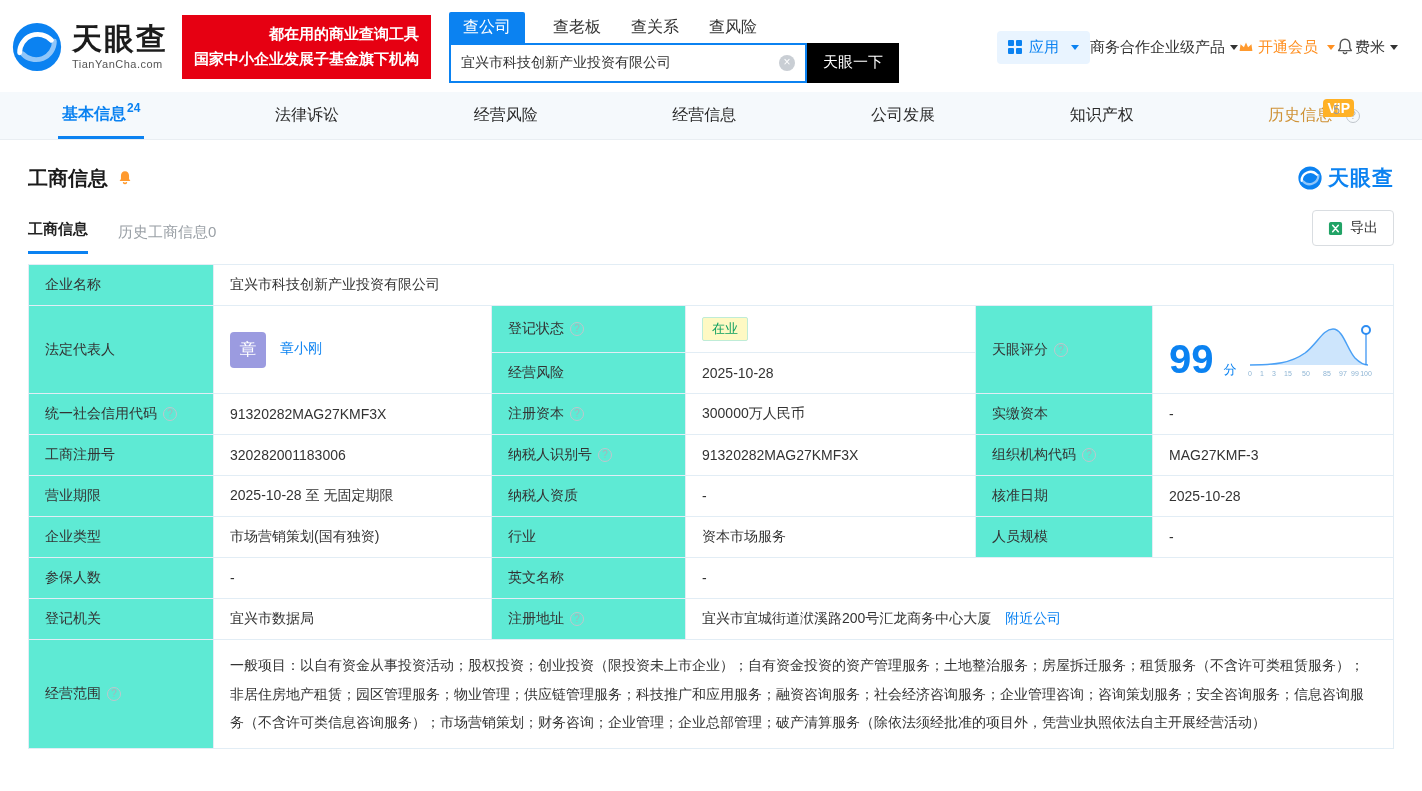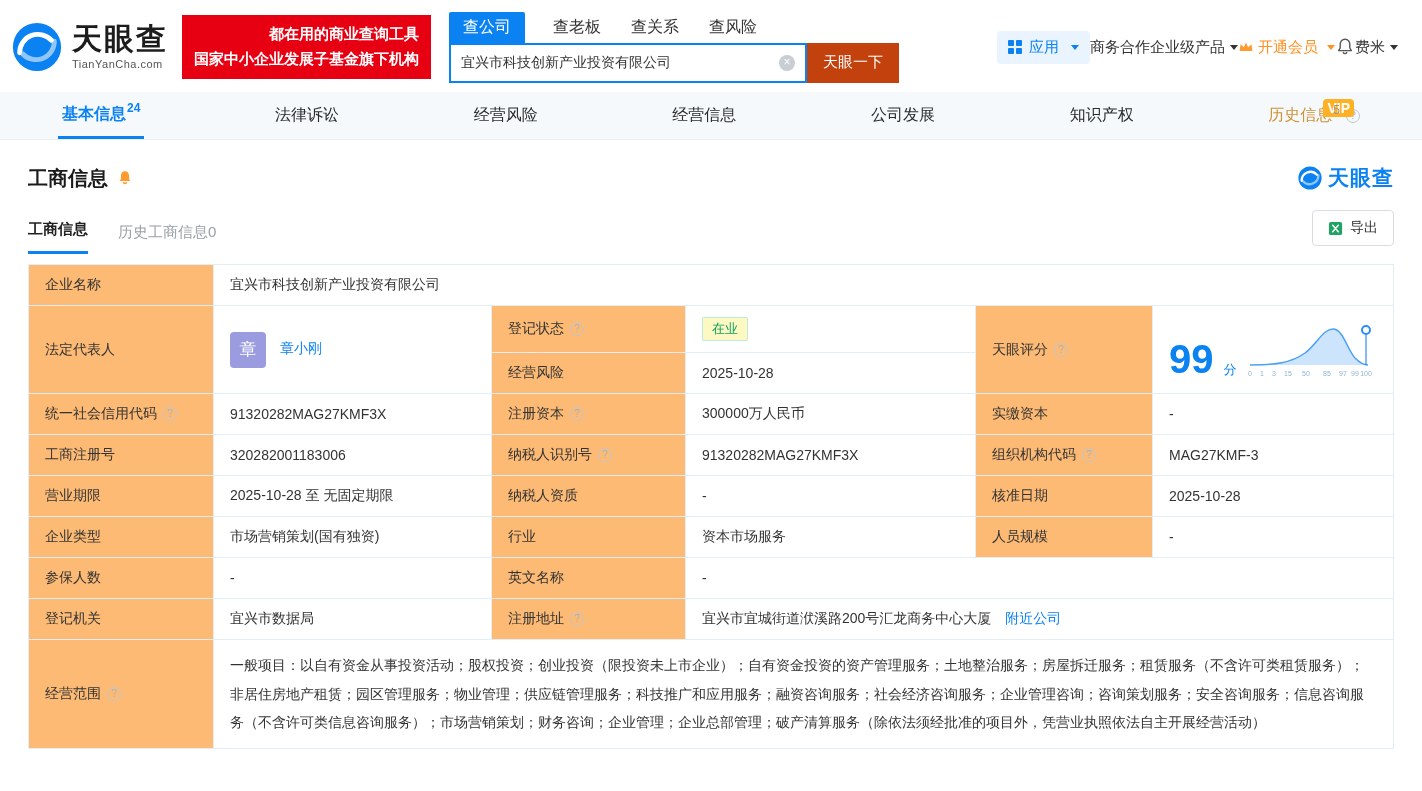--- a/index.html
+++ b/index.html
@@ -14,21 +14,21 @@
   .promo { background: #e60012; color: #fff; font-weight: bold; font-size: 15px; text-align: right; padding: 7px 12px; line-height: 1.65; margin-left: 14px; }
   .search { margin-left: 18px; }
   .search-tabs { display: flex; align-items: flex-end; gap: 26px; font-size: 16px; color: #333; }
   .stab { padding: 5px 2px; cursor: pointer; white-space: nowrap; }
   .stab.active { background: #0b82f1; color: #fff; padding: 5px 14px; border-radius: 2px 2px 0 0; }
   .search-box { display: flex; }
   .search-input-wrap { width: 358px; height: 40px; border: 2px solid #0b82f1; display: flex; align-items: center; background: #fff; padding: 0 10px; }
   .search-input { border: none; outline: none; flex: 1; font-size: 14px; color: #333; font-family: inherit; background: transparent; }
   .clear-icon { width: 16px; height: 16px; border-radius: 50%; background: #c9ced4; color: #fff; font-size: 12px; line-height: 15px; text-align: center; cursor: pointer; flex: none; }
   .clear-icon::after { content: "×"; }
-  .search-btn { width: 92px; height: 40px; background: #c2410c; color: #fff; border: none; font-size: 15px; cursor: pointer; font-family: inherit; }
+  .search-btn { width: 92px; height: 40px; background: #000000; color: #fff; border: none; font-size: 15px; cursor: pointer; font-family: inherit; }
   .top-nav { margin-left: auto; display: flex; align-items: center; font-size: 15px; color: #333; white-space: nowrap; }
   .apps { display: flex; align-items: center; gap: 7px; background: #e9f4ff; color: #0b82f1; padding: 7px 11px; border-radius: 4px; cursor: pointer; }
   .grid-icon { display: inline-grid; grid-template-columns: 6px 6px; gap: 2px; }
   .grid-icon i { width: 6px; height: 6px; background: #0b82f1; border-radius: 1px; }
   .caret { width: 0; height: 0; border-left: 4px solid transparent; border-right: 4px solid transparent; border-top: 5px solid currentColor; display: inline-block; margin-left: 5px; }
   .nav-item { display: flex; align-items: center; cursor: pointer; }
   .nav-item.vip { color: #ff9022; gap: 4px; }
   .bell-btn { cursor: pointer; display: flex; align-items: center; }
 
   
@@ -51,21 +51,21 @@
   .wm-text { color: #0b82f1; font-size: 21px; font-weight: bold; letter-spacing: 1px; }
   .subtabs { display: flex; align-items: flex-end; margin-top: 18px; }
   .subtab { font-size: 15px; padding-bottom: 12px; cursor: pointer; }
   .subtab.active { color: #222; font-weight: bold; border-bottom: 3px solid #0b82f1; }
   .subtab.muted { color: #9aa0a6; margin-left: 30px; }
   .export-btn { margin-left: auto; display: flex; align-items: center; gap: 7px; border: 1px solid #d9dde1; background: #fff; border-radius: 4px; padding: 8px 15px; font-size: 14px; color: #333; cursor: pointer; margin-bottom: 8px; font-family: inherit; }
 
   
   .info-table { width: 100%; border-collapse: collapse; table-layout: fixed; margin-top: 10px; font-size: 14px; }
   .info-table td { border: 1px solid #e2edf5; padding: 11px 16px; vertical-align: middle; color: #333; word-break: break-all; }
-  td.lbl { background: #fdba74; }
+  td.lbl { background: #5eead4; }
   .badge-green { display: inline-block; background: #fef9c3; color: #0c9f5f; border: 1px solid #bfecd7; padding: 2px 9px; border-radius: 2px; font-size: 13px; }
   .avatar { display: inline-flex; width: 36px; height: 36px; background: #9b9be0; color: #fff; font-size: 17px; align-items: center; justify-content: center; border-radius: 4px; vertical-align: middle; cursor: pointer; }
   .link { color: #0b82f1; text-decoration: none; cursor: pointer; }
   .rep-cell .link { margin-left: 10px; }
   .addr-cell .link { margin-left: 10px; white-space: nowrap; }
   .score-wrap { display: flex; align-items: flex-end; gap: 10px; }
   .score-num { font-size: 40px; font-weight: bold; color: #0b82f1; line-height: 1; }
   .score-unit { color: #0b82f1; font-size: 13px; }
   .scope-cell { line-height: 2.05; padding: 14px 16px; }
   .tick { font-size: 7px; fill: #8fb5d4; }

